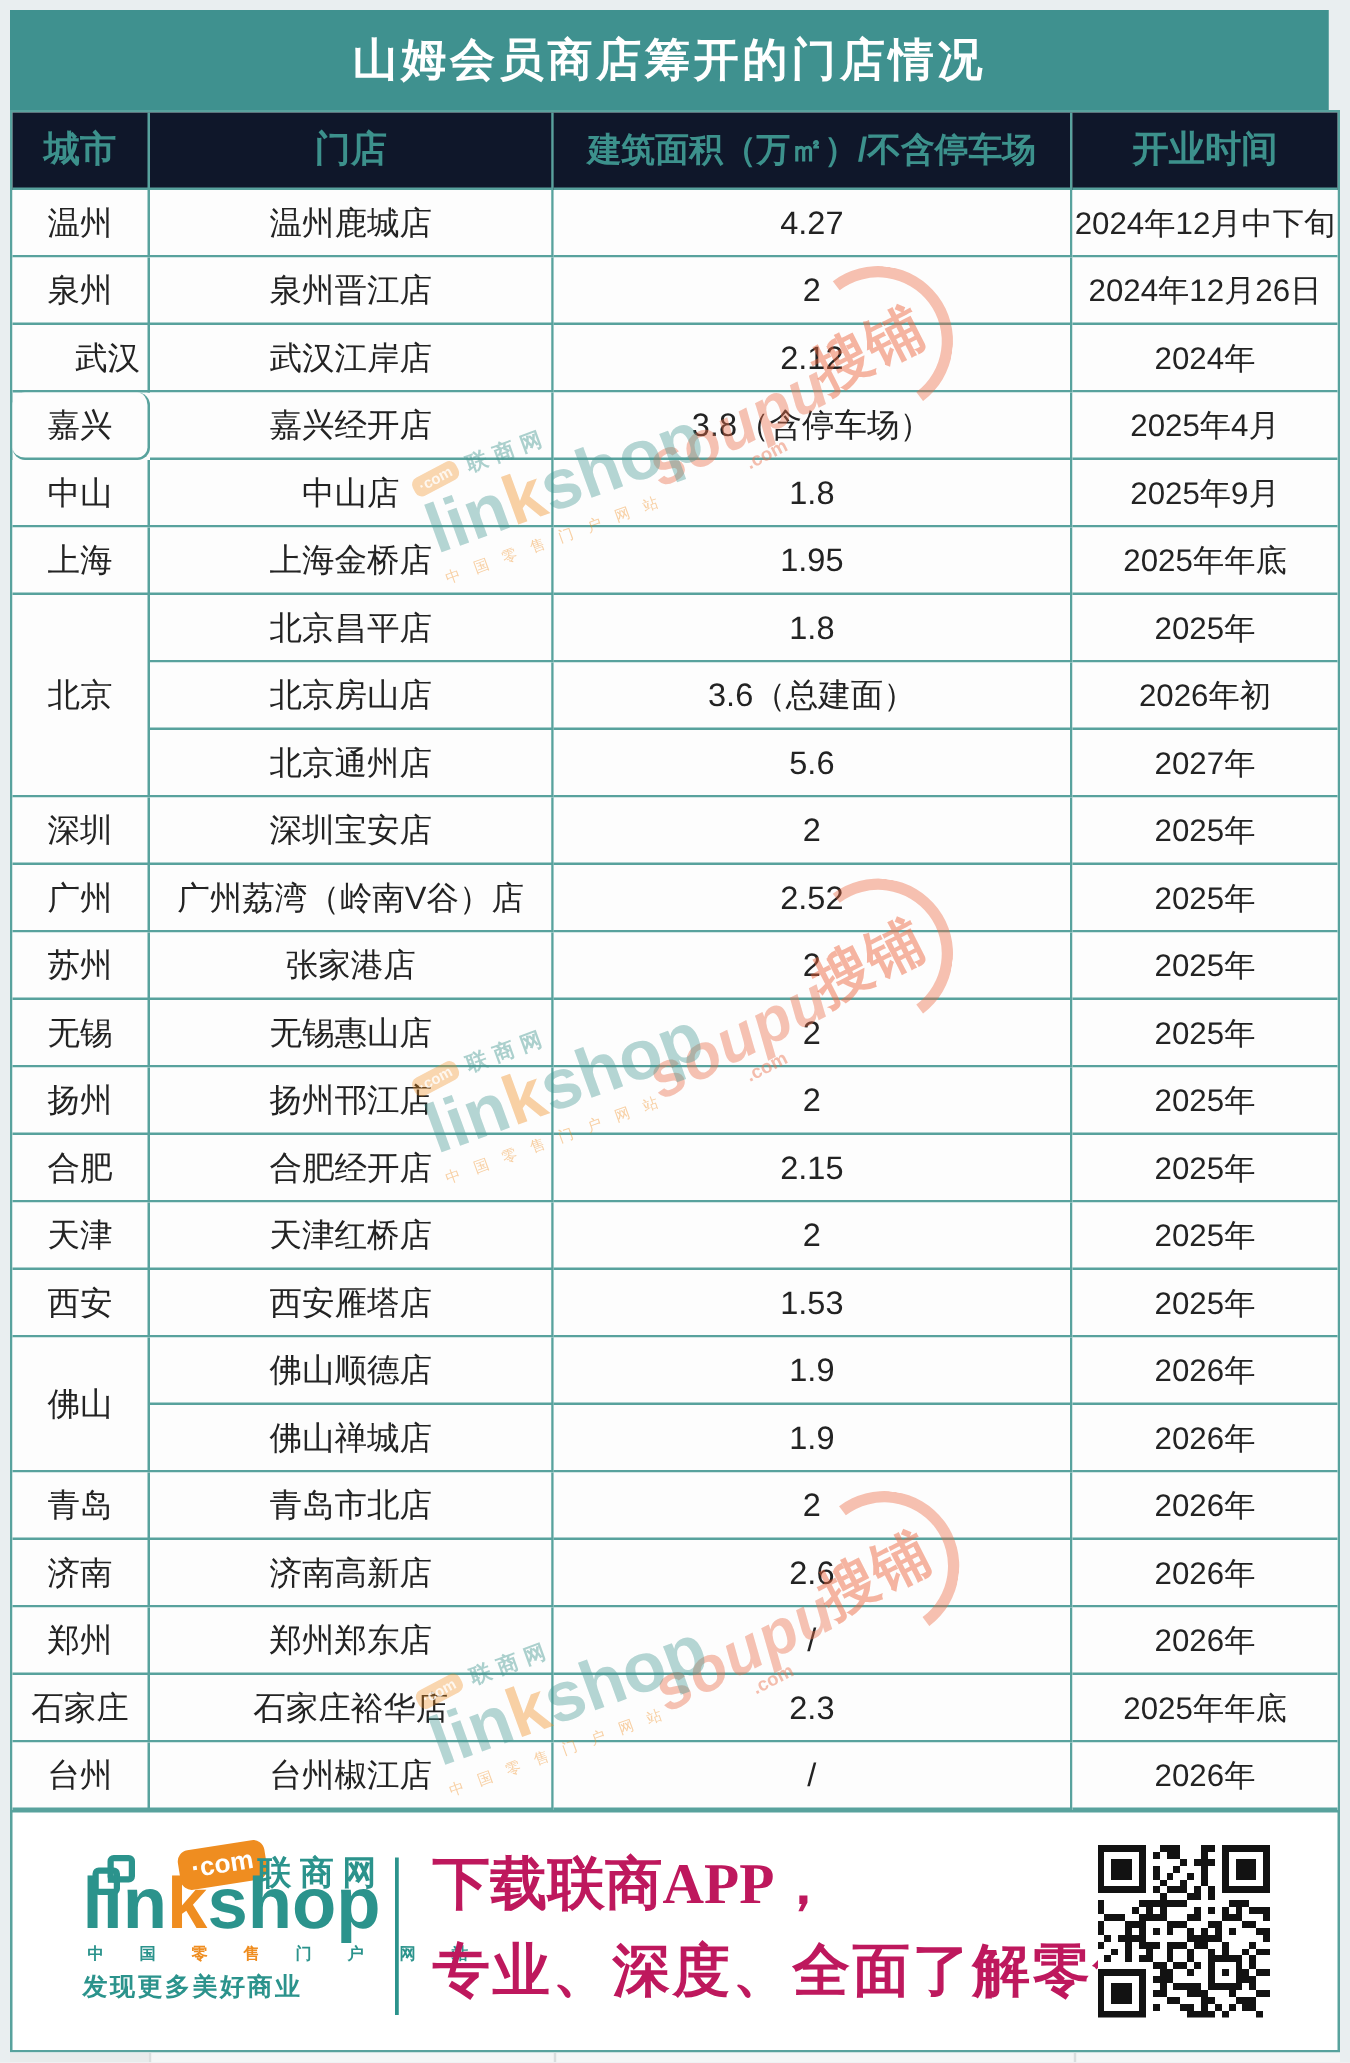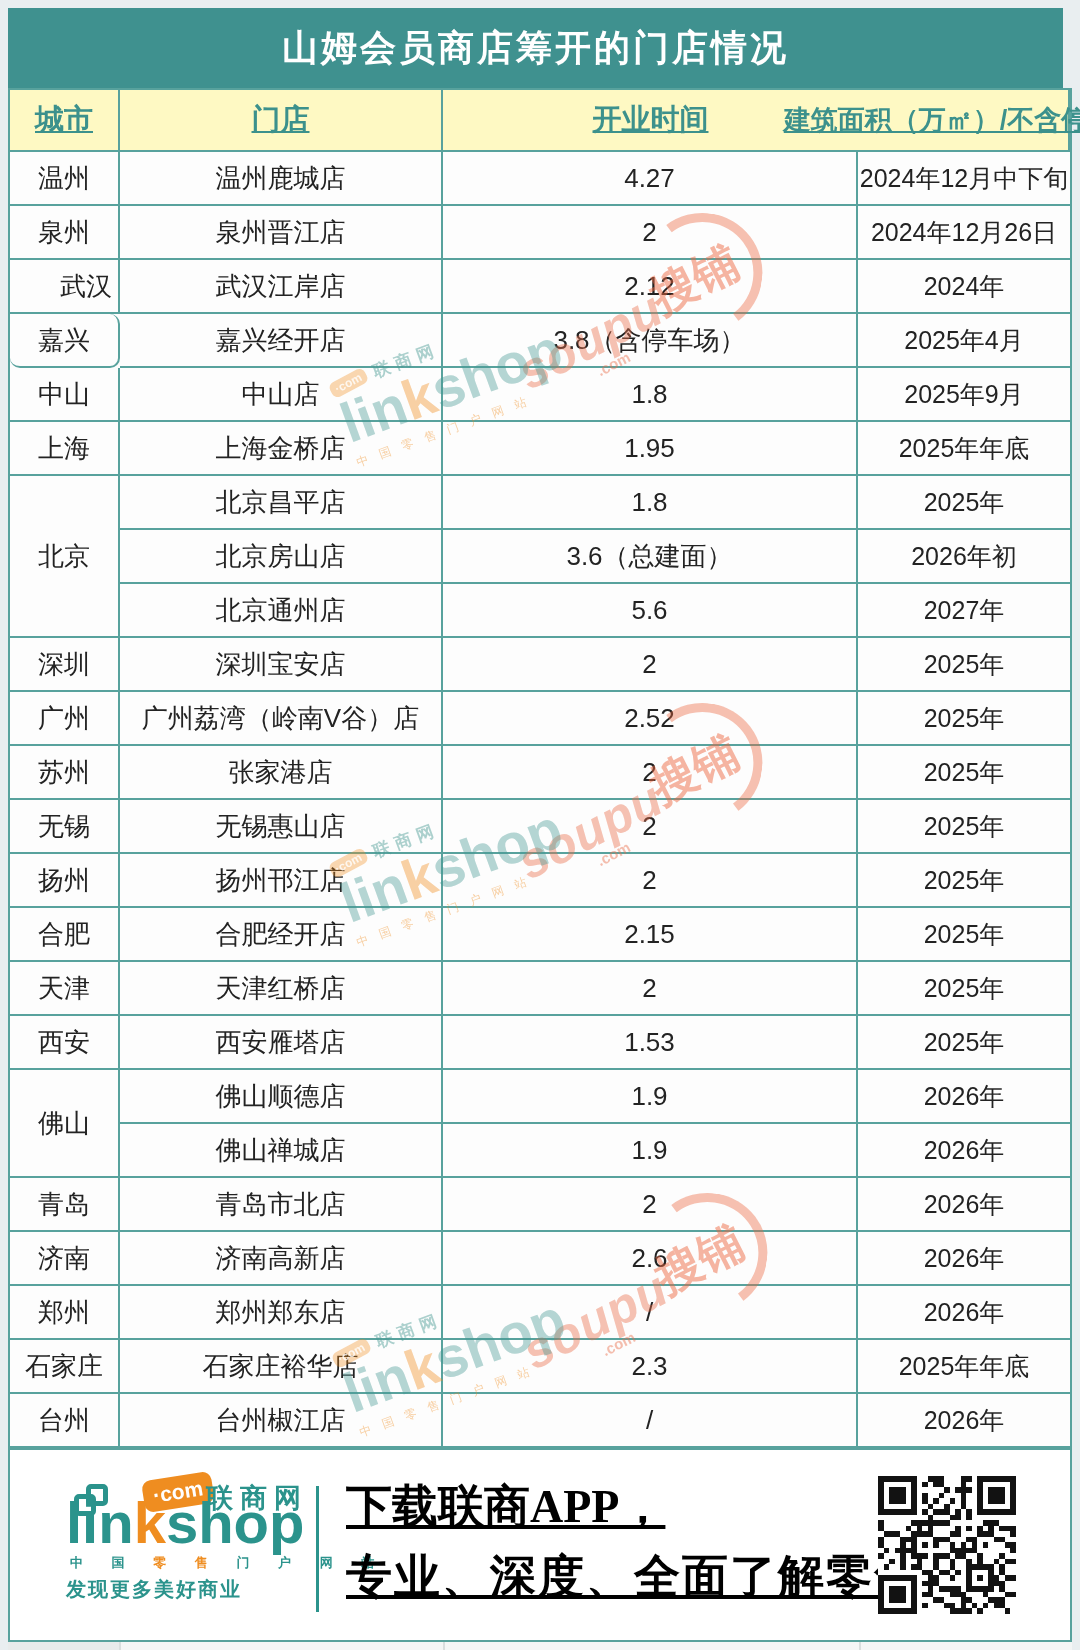--- a/index.html
+++ b/index.html
@@ -36,23 +36,22 @@
   }
   .cell {
     display:flex; align-items:center; justify-content:center;
     border-right:2px solid #58a29d;
     border-bottom:2px solid #58a29d;
     font-size:26px; color:#232323; text-align:center;
     background:#fdfdfd; white-space:nowrap;
   }
   .cell.c4 { border-right:none; font-size:25px; }
   .cell.th {
-    background:#fef9c3; color:#3c918c; font-weight:bold;
+    background:#0f172a; color:#3c918c; font-weight:bold;
     font-size:29px;
-    text-decoration:underline;
   }
   .cell.th.c3 { font-size:27px; }
   .cell.th.c4 { font-size:29px; }
   
   .wm { position:absolute; pointer-events:none; z-index:5; }
   .wm-link { width:260px; transform:rotate(-20deg); text-align:left; }
   .wm-link .wm-top { font-size:17px; letter-spacing:6px; color:rgba(70,152,147,0.45); font-weight:bold; }
   .wm-link .wm-top .wm-com-badge {
     display:inline-block; background:rgba(240,140,30,0.35); color:rgba(255,255,255,0.8);
     border-radius:6px; font-size:12px; padding:1px 5px; letter-spacing:0; margin-right:8px;
@@ -112,46 +111,45 @@
   }
   .logo-sub .t { color:#2b938c; } .logo-sub .o { color:#ef8d20; }
   .logo-tagline {
     position:absolute; left:56px; top:126px; font-size:20px; font-weight:bold;
     color:#2b938c; letter-spacing:2px; white-space:nowrap;
   }
   .footer-divider {
     position:absolute; left:306px; top:36px; width:3px; height:126px; background:#2b938c;
   }
   .slogan1, .slogan2 {
-    position:absolute; left:336px; color:#000000; font-weight:bold;
+    position:absolute; left:336px; color:#be185d; font-weight:bold;
     font-family:"Liberation Serif", "DejaVu Serif", serif;
     white-space:nowrap;
-    text-decoration:underline;
   }
   .slogan1 { top:26px; font-size:46px; }
   .slogan2 { top:96px; font-size:46px; letter-spacing:2px; }
   .qr { position:absolute; left:868px; top:26px; width:138px; height:138px; }
   
   .sliver { position:relative; width:1064px; height:8px; background:#f4f6f6; overflow:hidden; }
   .sliver .s-cell1 { position:absolute; left:0; top:0; width:111px; height:8px; background:#e8ebeb; }
   .sliver .s-line { position:absolute; top:0; width:2px; height:8px; background:#d9dede; }
 </style>
 </head>
 <body>
 
 <div id="page">
   <div id="sheet">
 
     <div class="title-bar">山姆会员商店筹开的门店情况</div>
 
     <div class="grid">
         <div class="cell th c1">城市</div>
         <div class="cell th c2">门店</div>
+        <div class="cell th c3">建筑面积（万㎡）/不含停车场</div>
         <div class="cell th c4">开业时间</div>
-        <div class="cell th c3">建筑面积（万㎡）/不含停车场</div>
         <div class="cell c1" style="grid-row: span 1;">温州</div>
         <div class="cell c2">温州鹿城店</div>
         <div class="cell c3">4.27</div>
         <div class="cell c4">2024年12月中下旬</div>
         <div class="cell c1" style="grid-row: span 1;">泉州</div>
         <div class="cell c2">泉州晋江店</div>
         <div class="cell c3">2</div>
         <div class="cell c4">2024年12月26日</div>
         <div class="cell c1" style="grid-row: span 1; padding-left: 44px;">武汉</div>
         <div class="cell c2">武汉江岸店</div>

